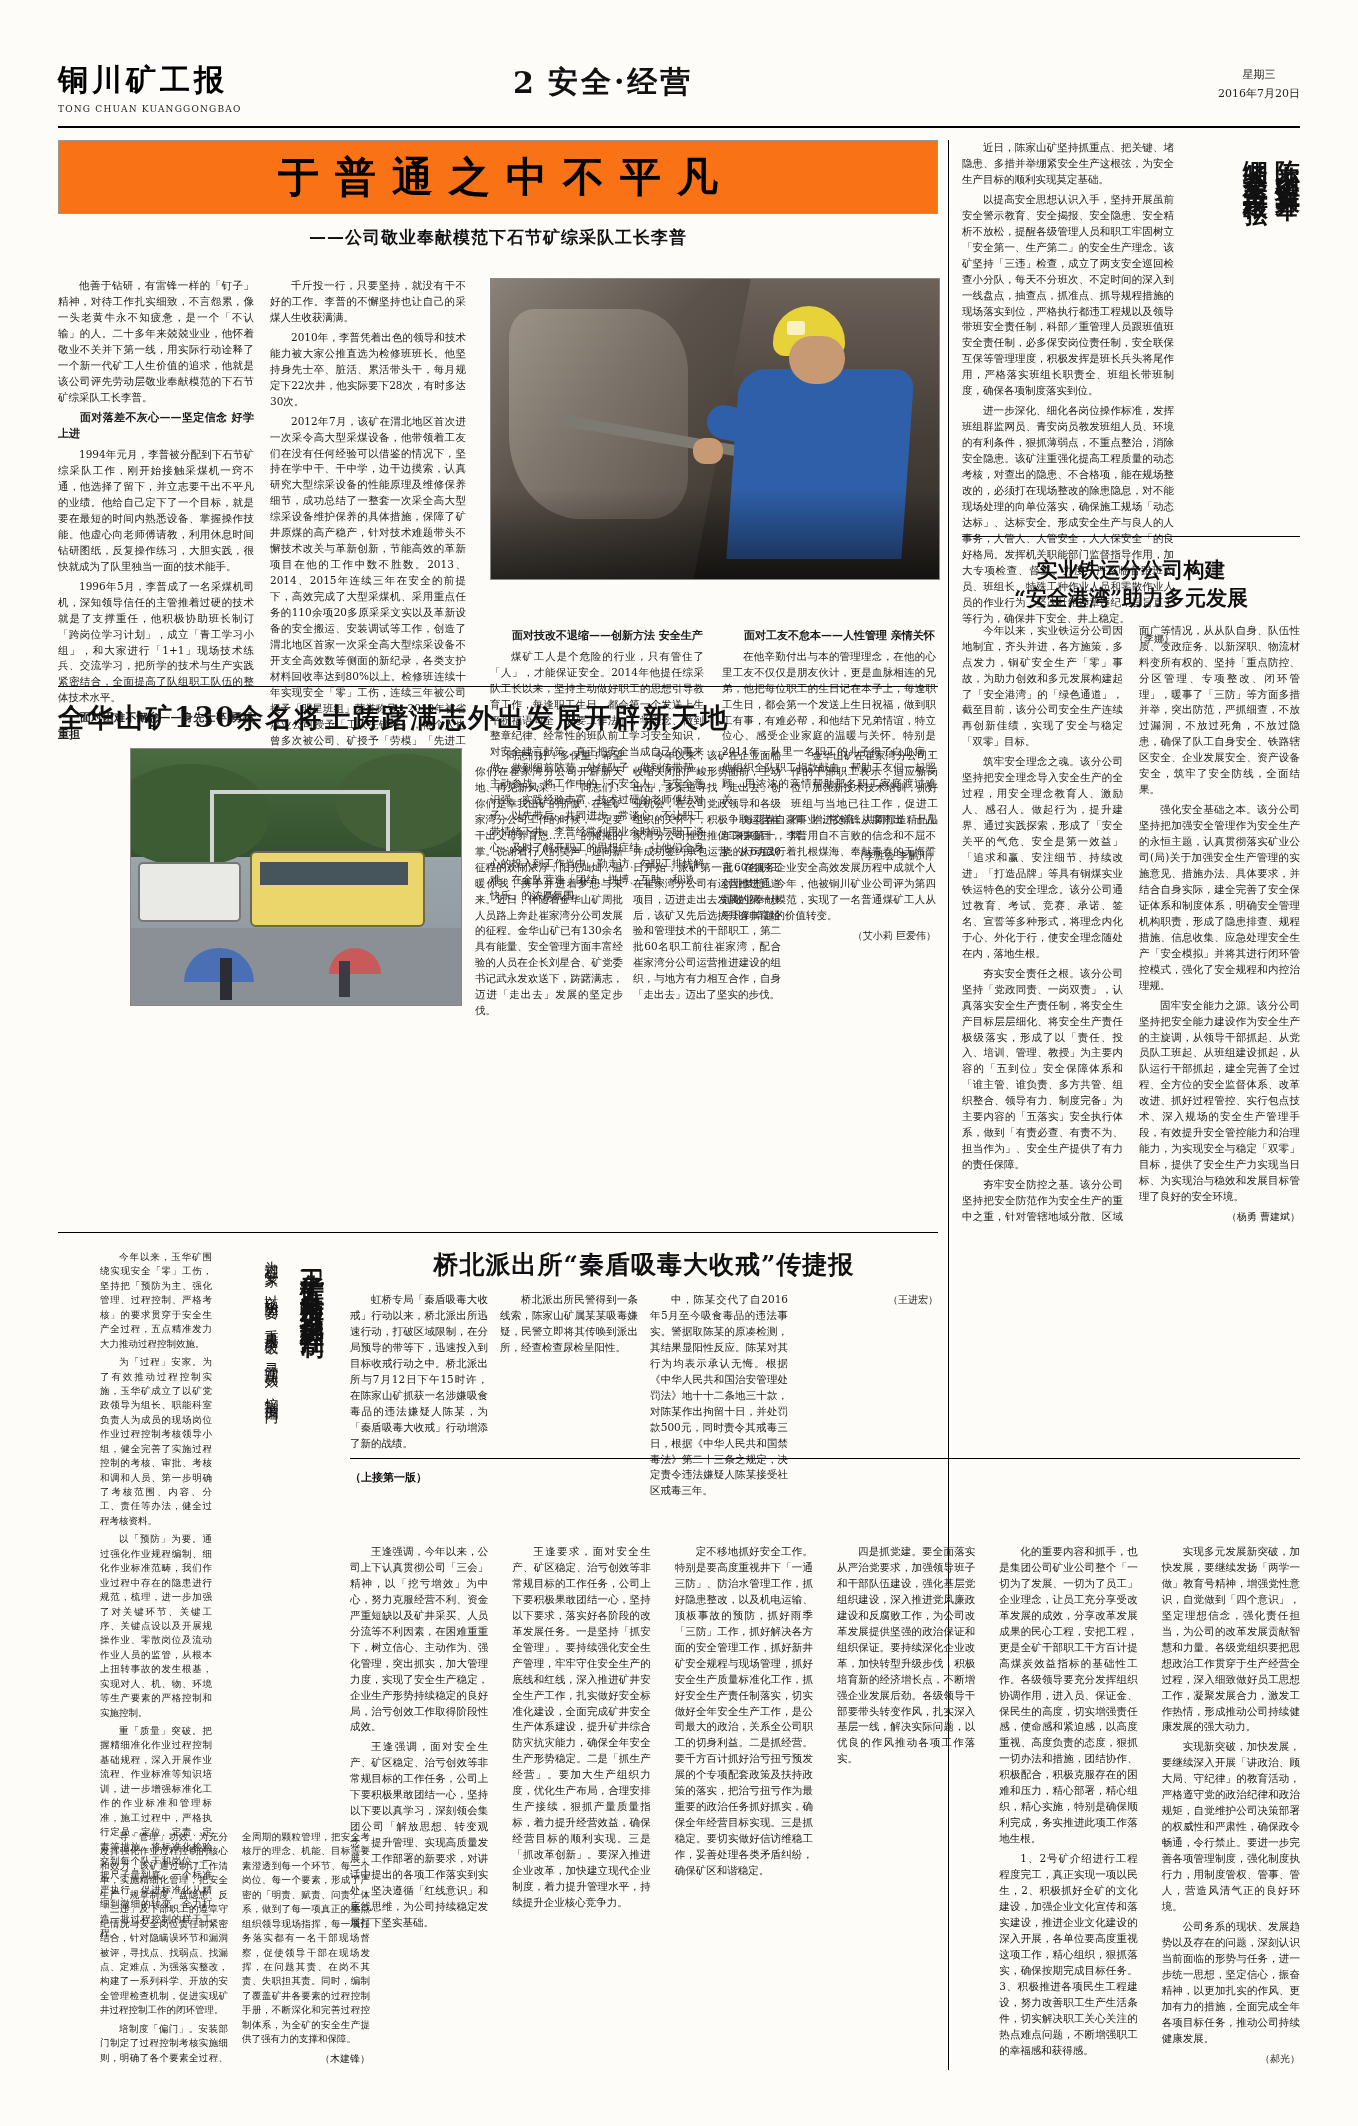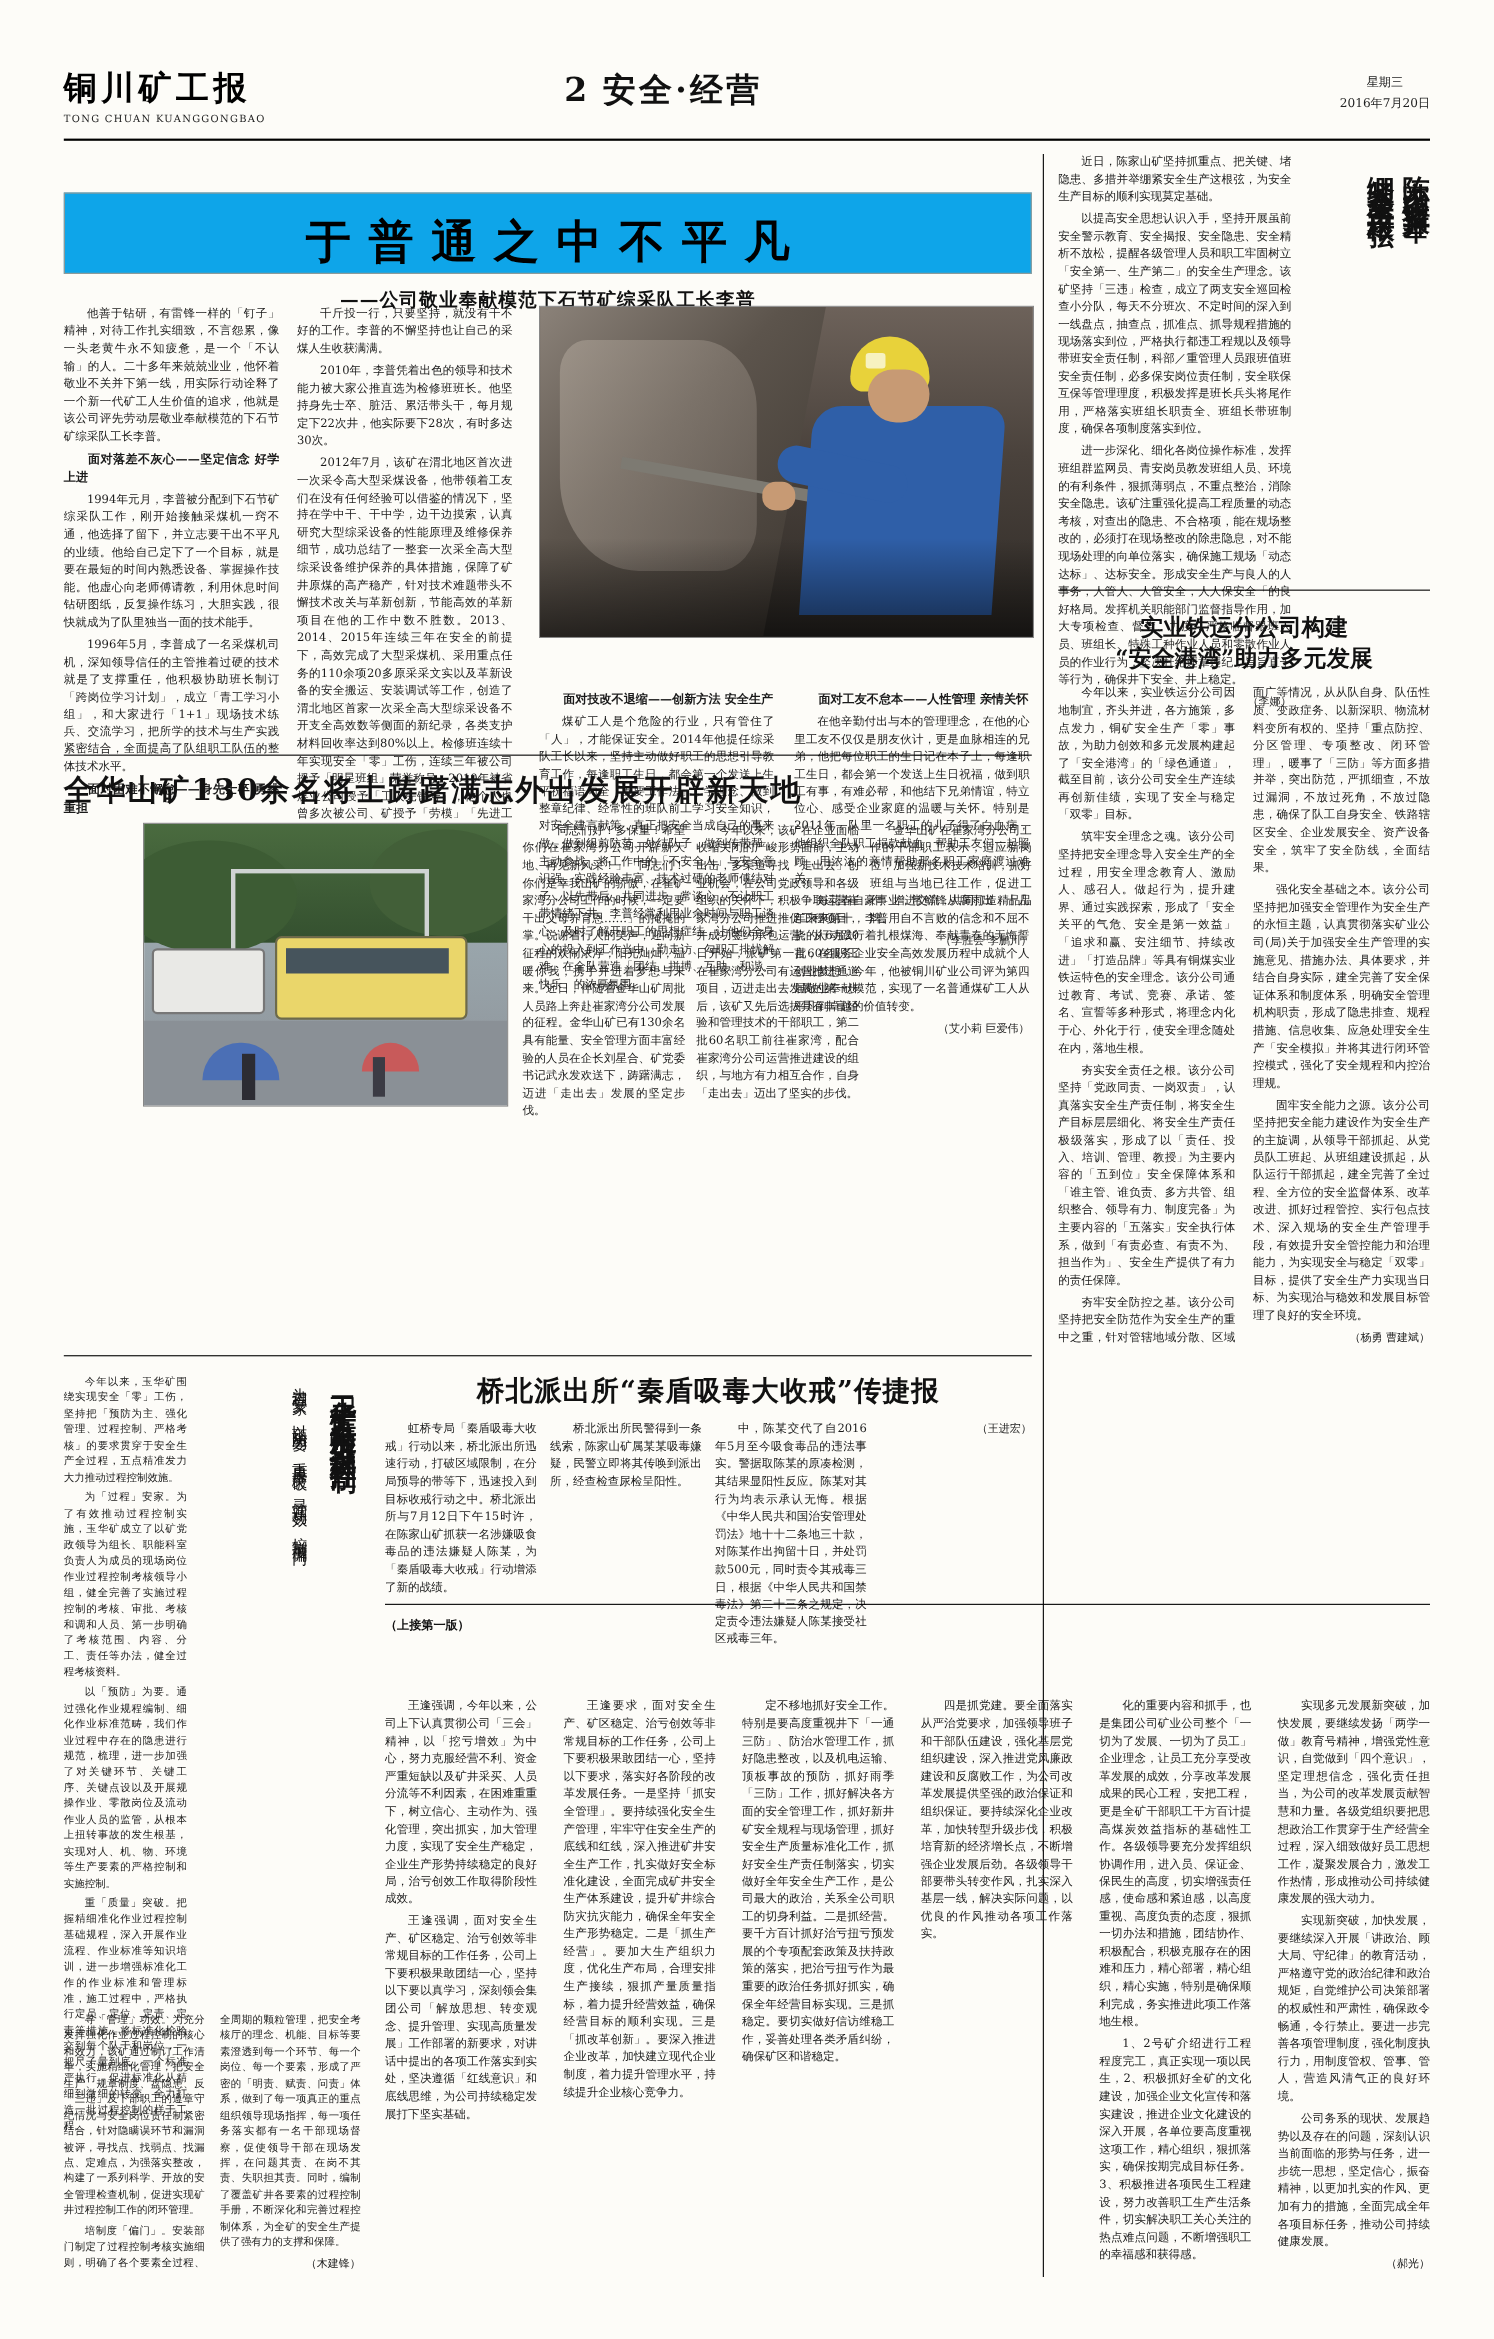--- a/index.html
+++ b/index.html
@@ -30,22 +30,22 @@
     color:#1a1a1a;
     font-family:"DejaVu Serif","Liberation Serif",serif;
   }
   .col-text p{margin:0 0 4px 0;text-indent:2em;}
   .subhead{font-weight:bold;font-size:11px;text-indent:0;margin:5px 0 3px;}
   .byline{text-align:right;font-size:10px;margin-top:4px;}
 
   
   .lead{position:absolute;left:58px;top:140px;width:880px;}
   .lead-title-box{
-    background:#0ea5e9;border:1px solid #9a9a92;
-    height:72px;display:flex;align-items:flex-end;justify-content:center;margin-top:35px;
+    background:#f97316;border:1px solid #9a9a92;
+    height:72px;display:flex;align-items:center;justify-content:center;
   }
   .lead-title{font-size:41px;font-weight:bold;letter-spacing:16px;color:#000;text-indent:16px;}
   .lead-sub{text-align:center;font-size:17px;font-weight:bold;margin-top:12px;letter-spacing:1px;}
 
   .lead-body{position:absolute;left:58px;top:278px;width:880px;height:390px;
     display:grid;grid-template-columns:196px 196px 1fr;gap:0 16px;}
   .lead-photo{position:absolute;left:490px;top:278px;width:448px;height:300px;overflow:hidden;border:1px solid #888;}
   .lead-col3{grid-column:3;}
   .lead-under{position:absolute;left:490px;top:590px;width:448px;
     display:grid;grid-template-columns:214px 214px;gap:0 18px;margin-top:38px;}
@@ -118,21 +118,21 @@
     display:grid;grid-template-columns:repeat(4,1fr);gap:0 12px;}
 
   
   .cont{position:absolute;left:350px;top:1470px;width:950px;}
   .cont-tag{font-weight:bold;font-size:11px;margin-bottom:4px;}
   .cont-body{position:absolute;left:350px;top:1544px;width:950px;
     display:grid;grid-template-columns:repeat(6,1fr);gap:0 24px;}
 
   .vline{position:absolute;background:#000;width:1px;}
   .hline{position:absolute;background:#000;height:1px;}
-  .tiny{font-size:9.5px;}
+  .tiny{font-size:9.5px;margin-left:42px;}
 </style>
 </head>
 <body>
 
 <div class="page">
 
   <div class="masthead">
     <div class="mh-logo">
       <div class="cn">铜川矿工报</div>
       <div class="en">TONG CHUAN KUANGGONGBAO</div>

